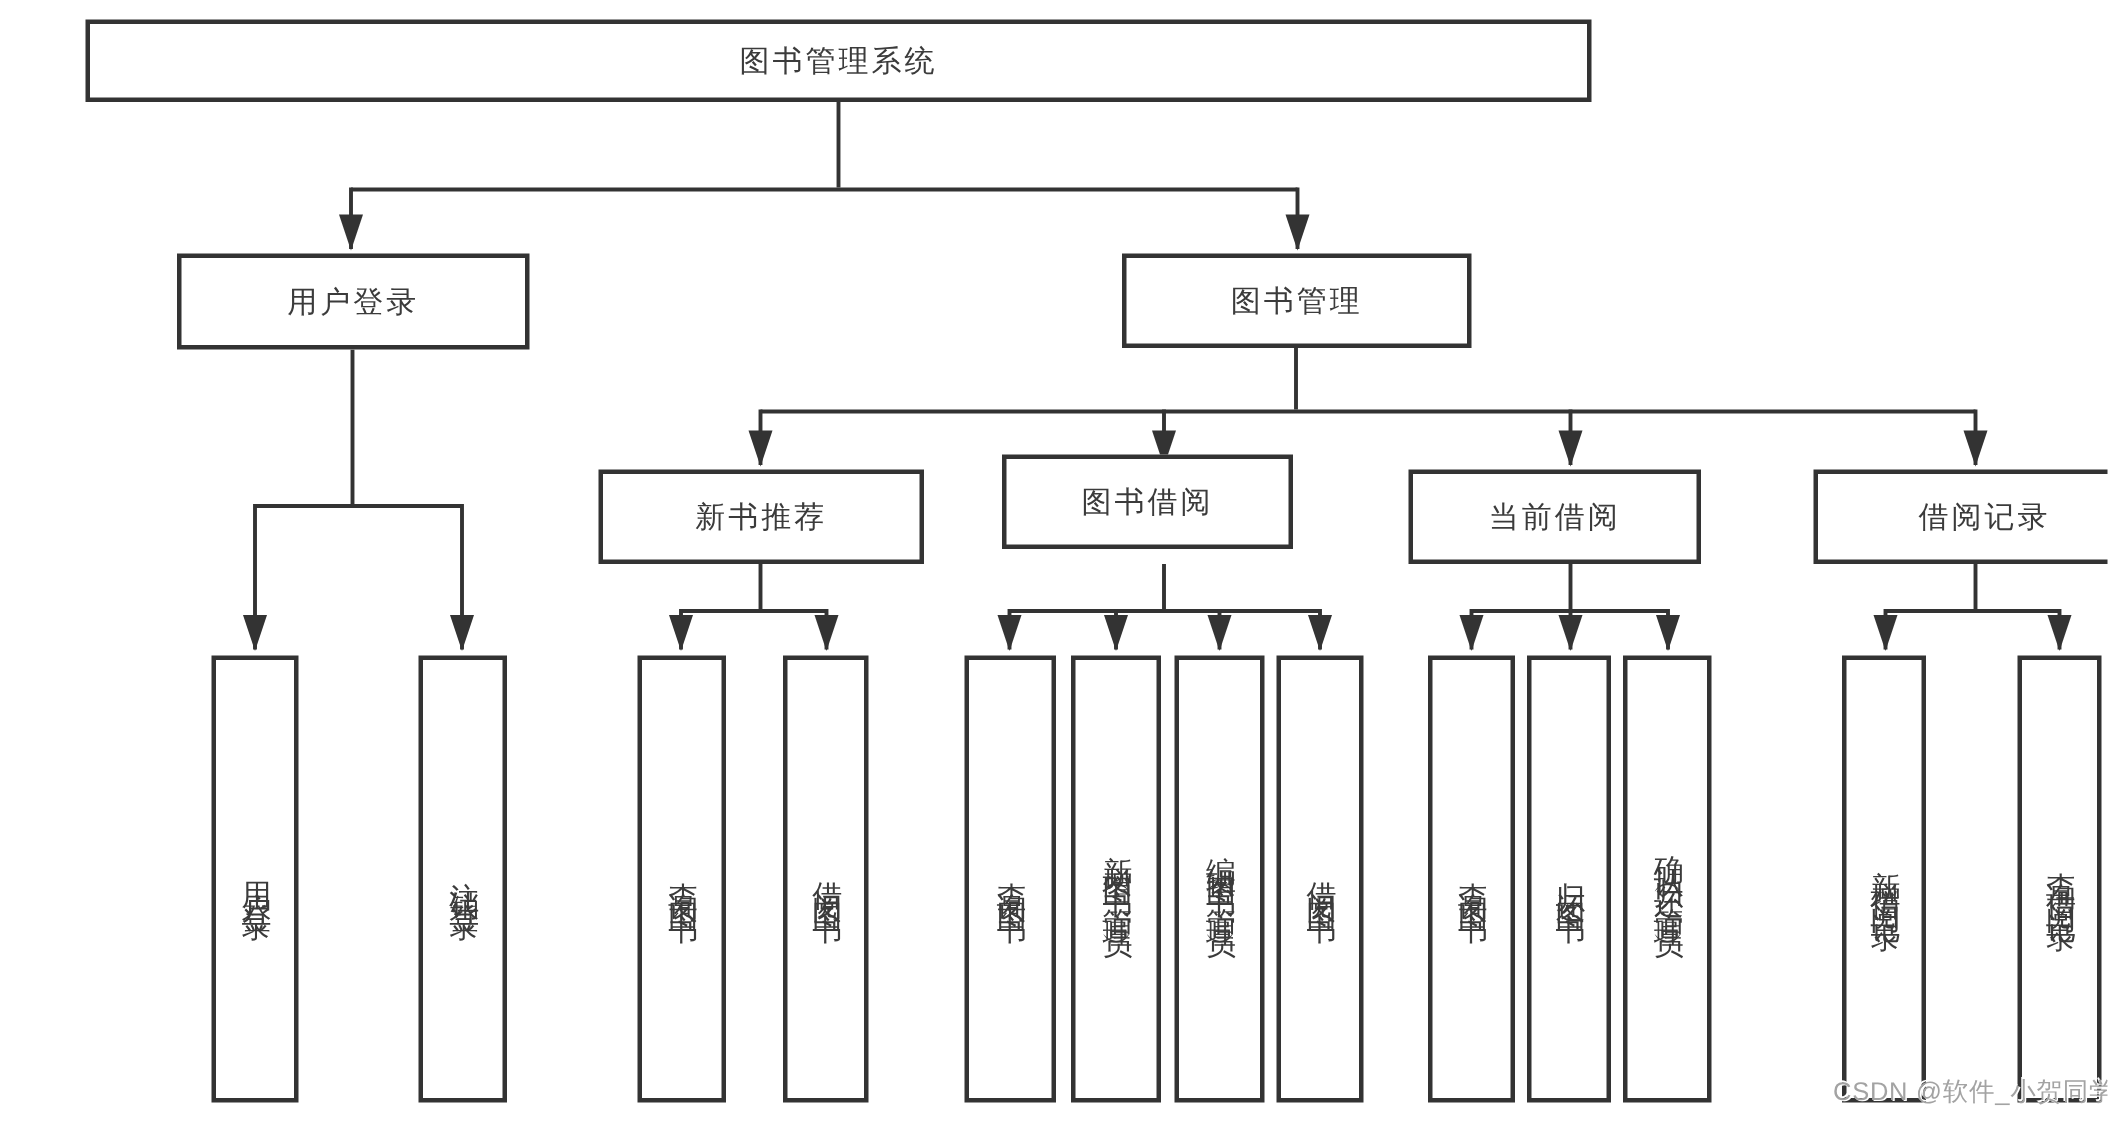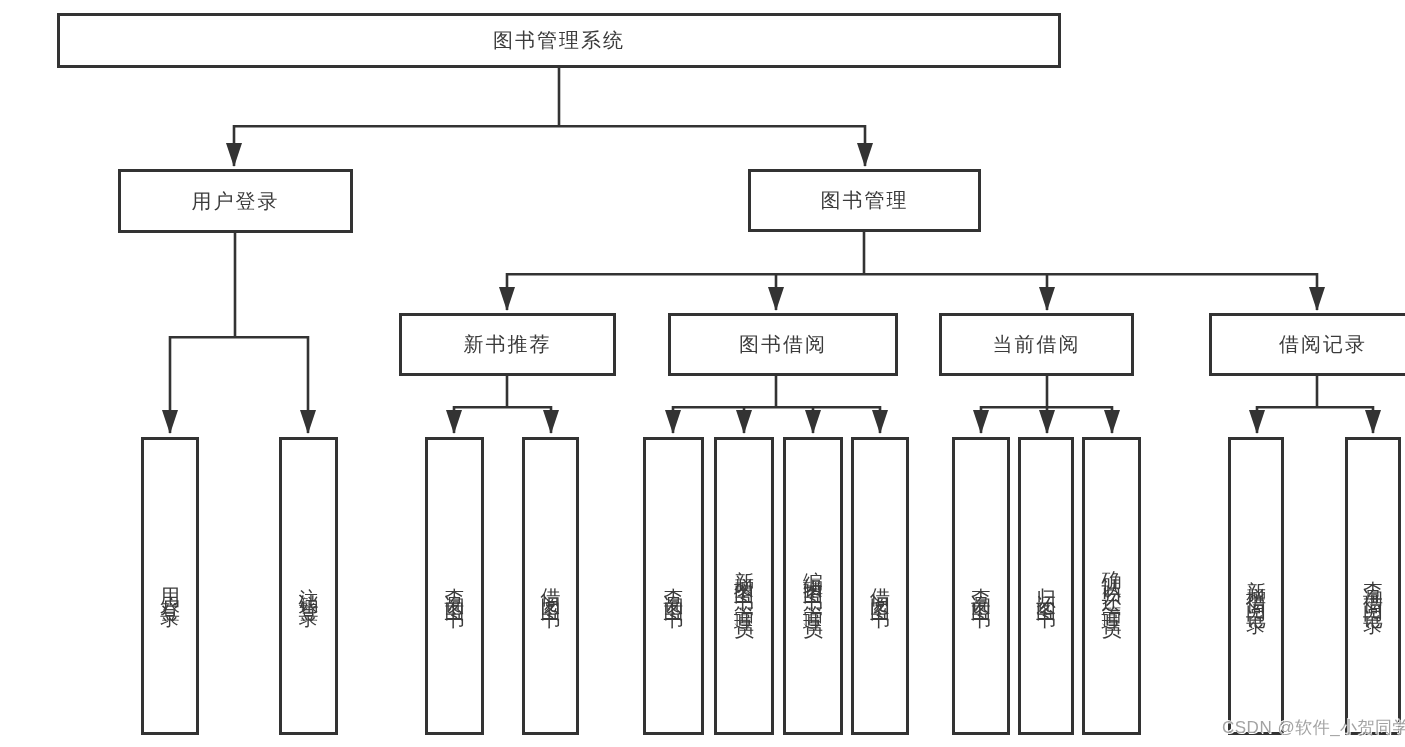--- a/index.html
+++ b/index.html
@@ -105,21 +105,21 @@
   <div class="node h-node" style="left:82px;top:169px;width:235px;height:64px;">
     <span>用户登录</span>
   </div>
   <div class="node h-node" style="left:363px;top:313px;width:217px;height:63px;">
     <span>新书推荐</span>
   </div>
 
   <div class="node h-node" style="left:712px;top:169px;width:233px;height:63px;">
     <span>图书管理</span>
   </div>
-  <div class="node h-node" style="left:632px;top:313px;width:230px;height:63px;">
+  <div class="node h-node" style="left:632px;top:303px;width:194px;height:63px;">
     <span>图书借阅</span>
   </div>
   <div class="node h-node" style="left:903px;top:313px;width:195px;height:63px;">
     <span>当前借阅</span>
   </div>
   <div class="node h-node" style="left:1173px;top:313px;width:228px;height:63px;">
     <span>借阅记录</span>
   </div>
 
   <div class="node leaf" style="left:105px;top:437px;width:58px;height:298px;">

